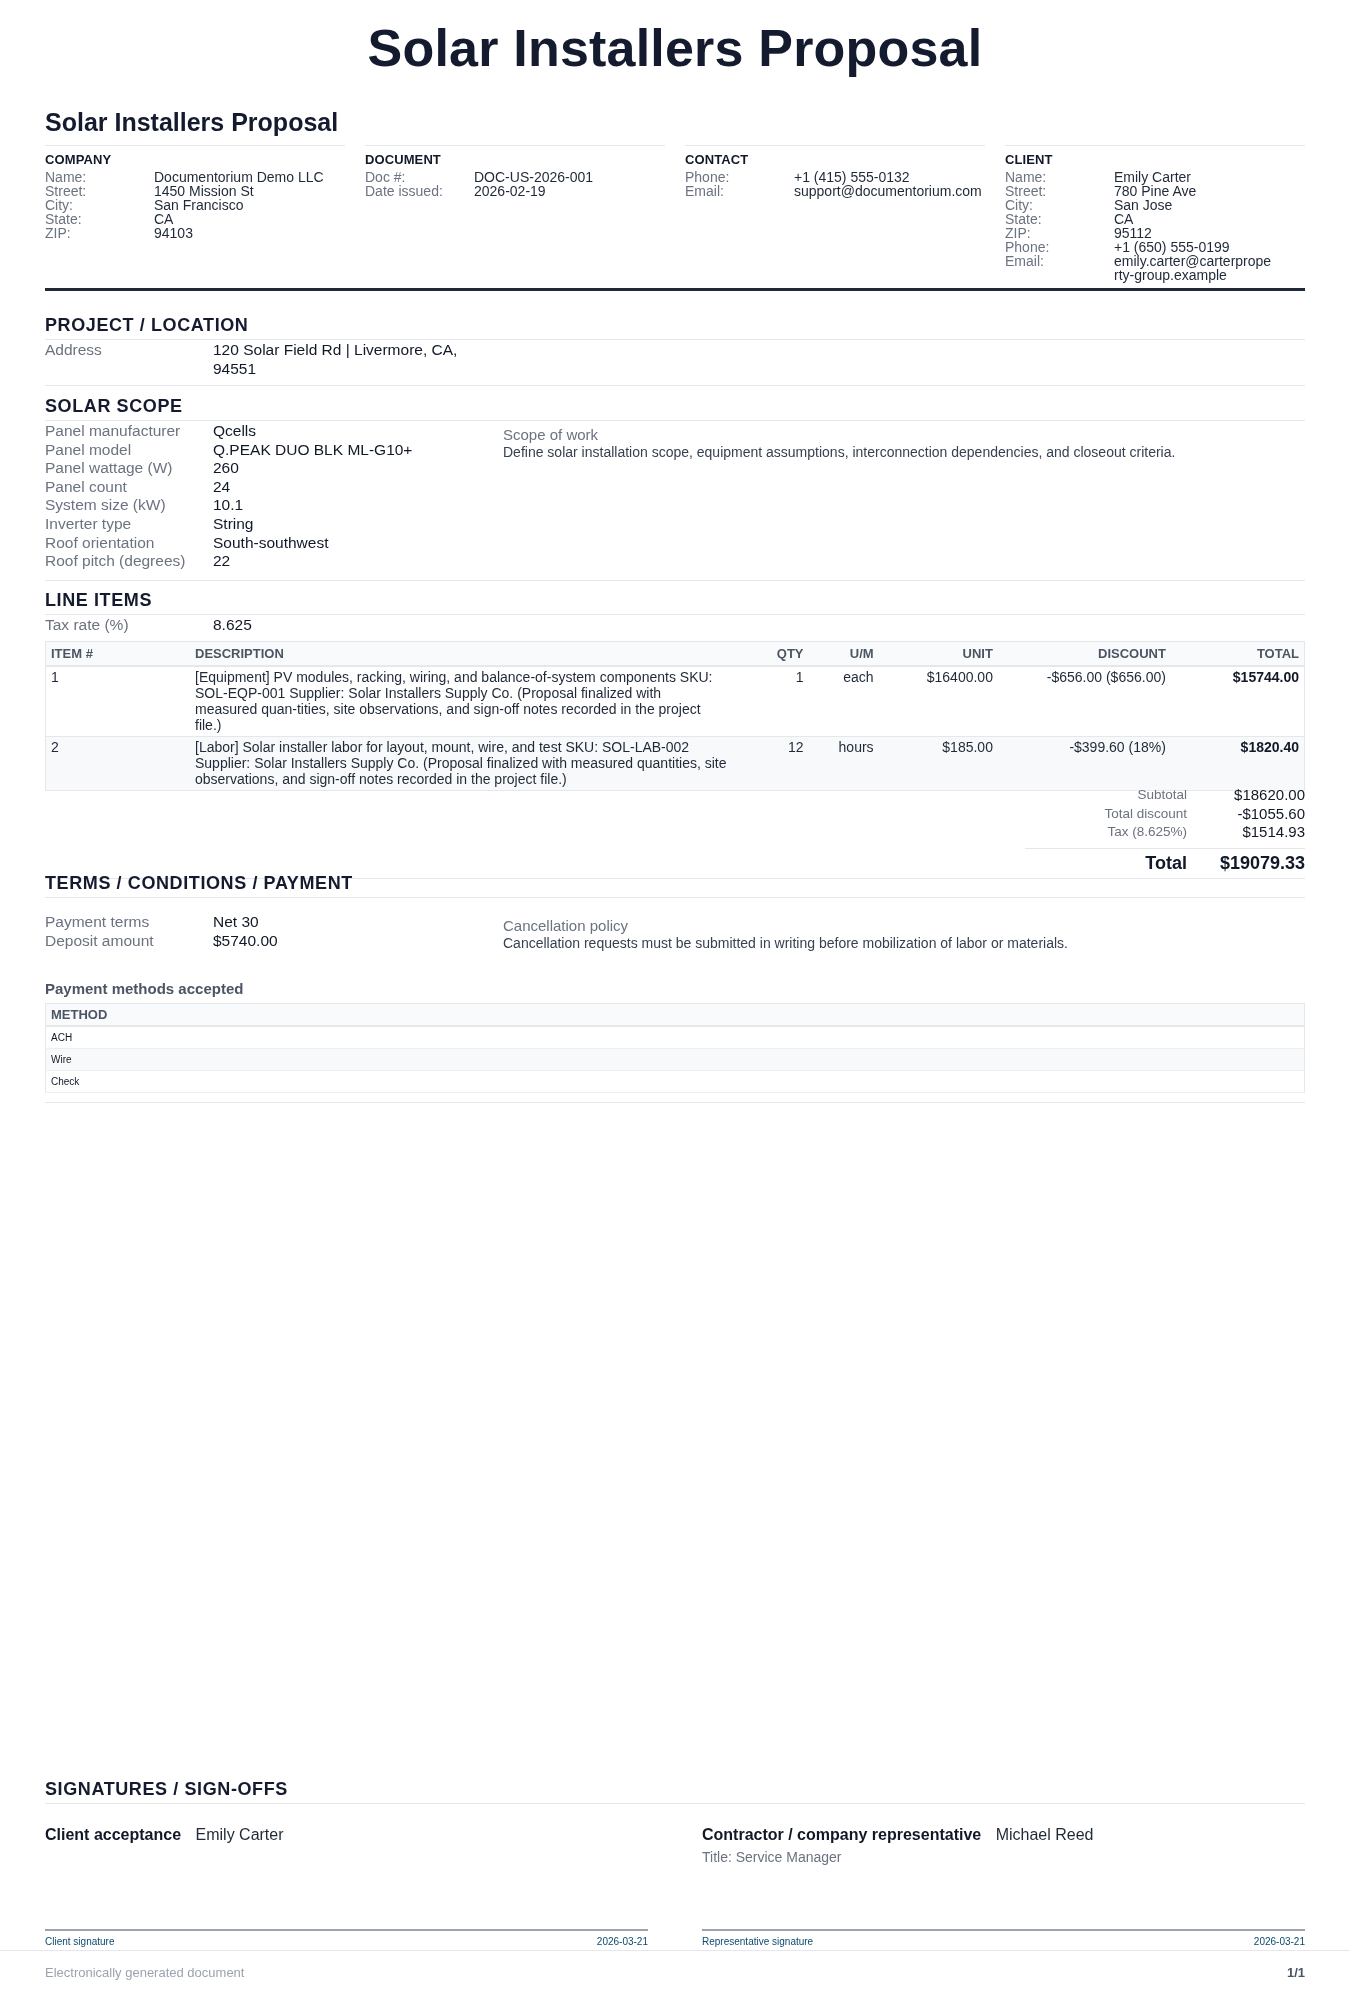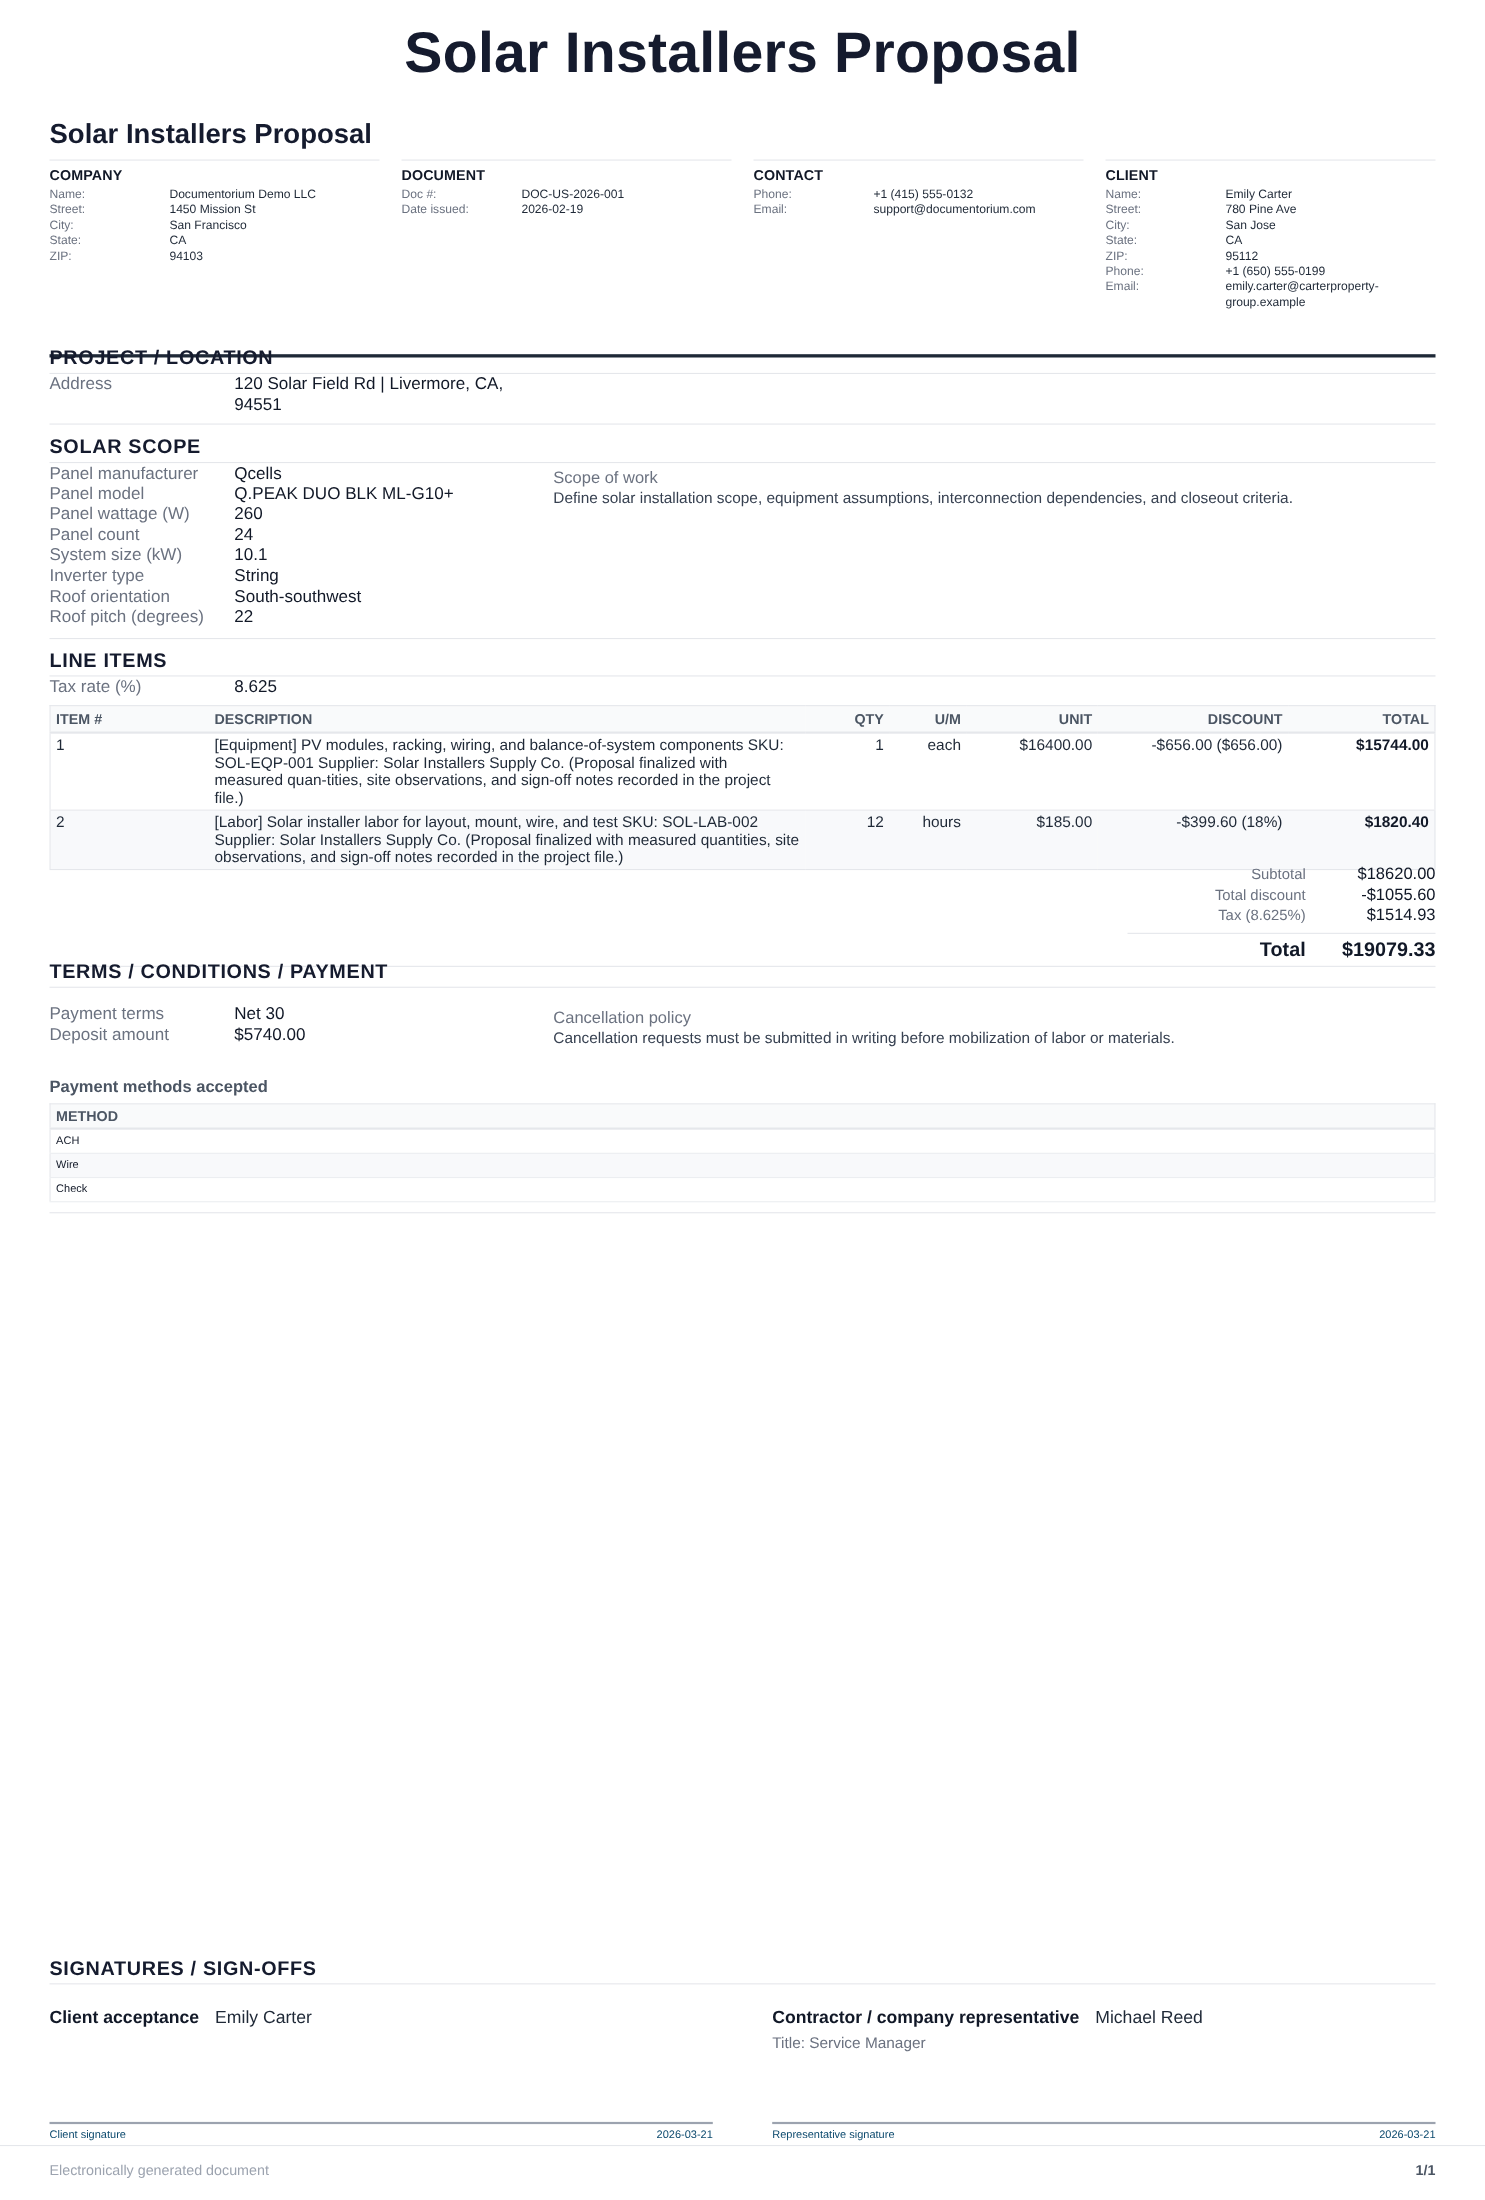--- a/index.html
+++ b/index.html
@@ -17,26 +17,26 @@
       text-align: center; font-size: 52px; font-weight: 700; color: #151b2e;
       letter-spacing: 0.2px;
     }
     .sub-title {
       position: absolute; left: 0; top: 108px;
       font-size: 25px; font-weight: 700; color: #151b2e;
     }
 
     
     .hdr-grid {
-      position: absolute; left: 0; top: 145px; width: 1260px; height: 180px;
+      position: absolute; left: 0; top: 145px; width: 1260px; height: 146px;
       border-bottom: 3px solid #1f2937;
     }
     .hdr-col { position: absolute; top: 0; width: 300px; border-top: 1px solid #e5e7eb; padding-top: 6px; }
     .hdr-col h4 { font-size: 13px; font-weight: 700; color: #111827; margin-bottom: 3px; letter-spacing: 0.1px; }
-    .kv { display: flex; font-size: 11px; line-height: 14px; }
+    .kv { display: flex; font-size: 14px; line-height: 14px; }
     .kv .k { width: 109px; color: #6b7280; flex: none; }
     .kv .v { color: #1f2937; width: 175px; }
 
     
     .section-h {
       position: absolute; left: 0; width: 1260px;
       font-size: 18px; font-weight: 700; color: #151b2e; letter-spacing: 0.6px;
       border-bottom: 1px solid #e5e7eb; padding-bottom: 3px;
     }
     .sep { position: absolute; left: 0; width: 1260px; border-top: 1px solid #e5e7eb; }

